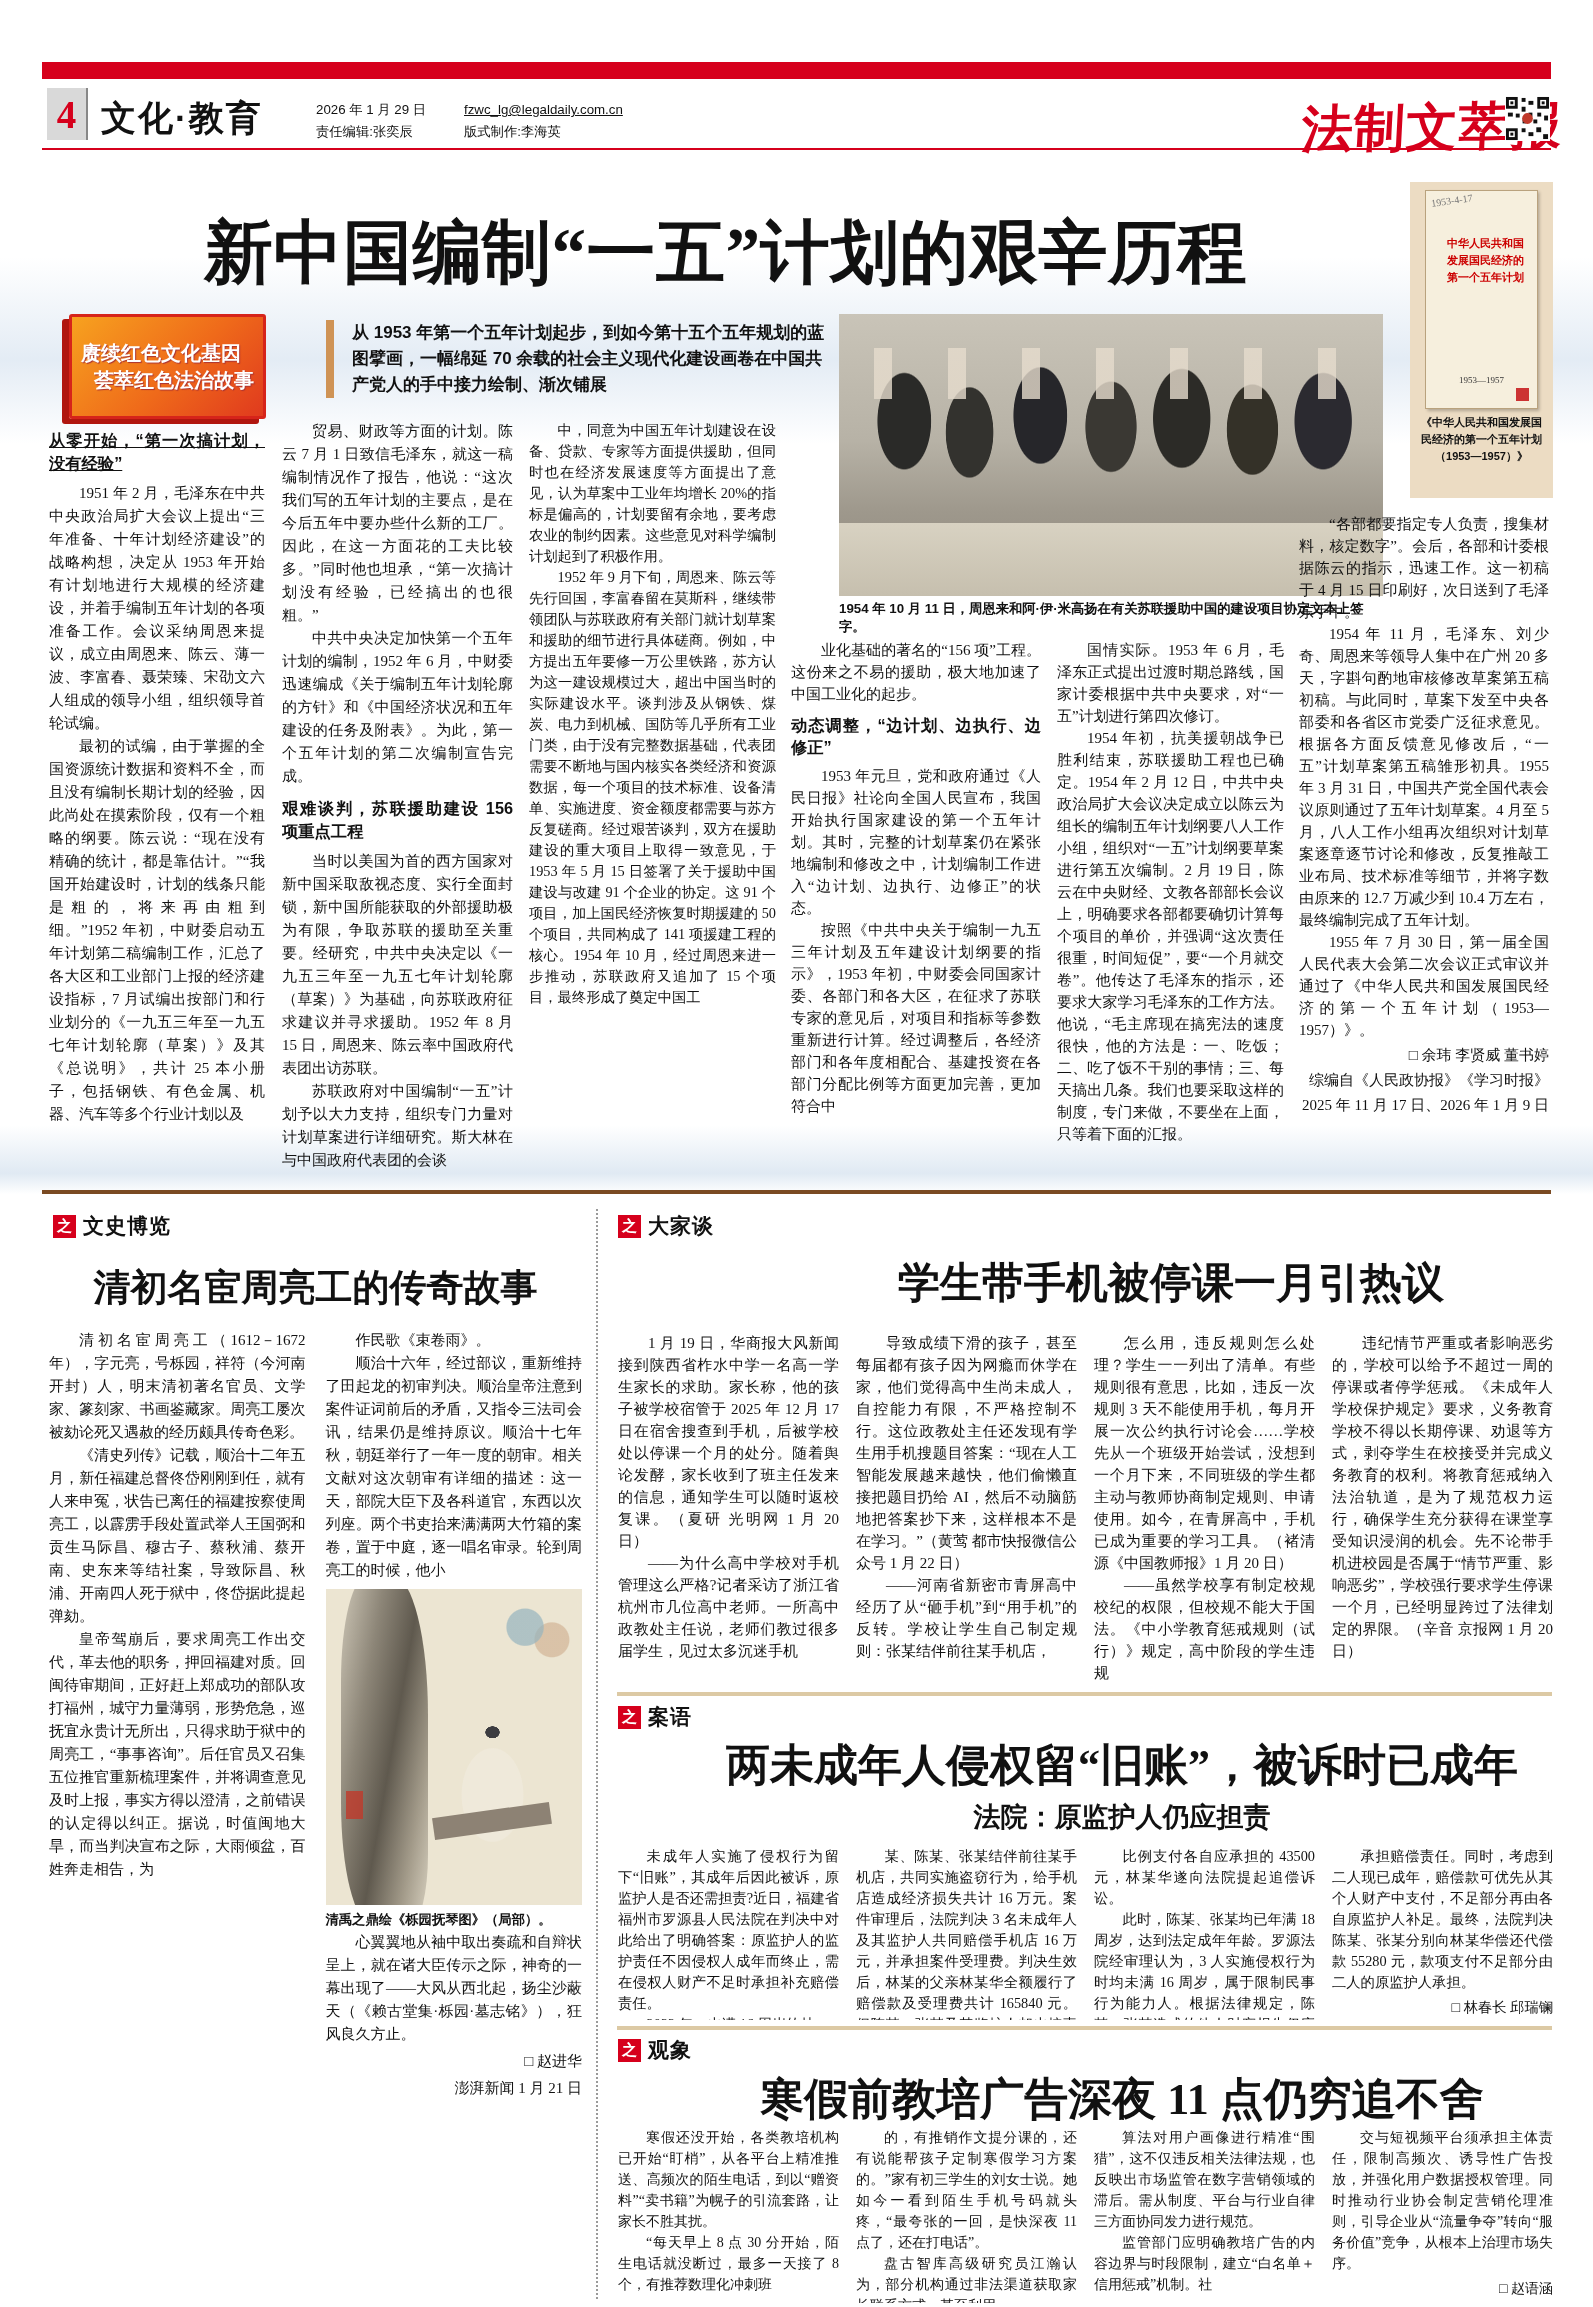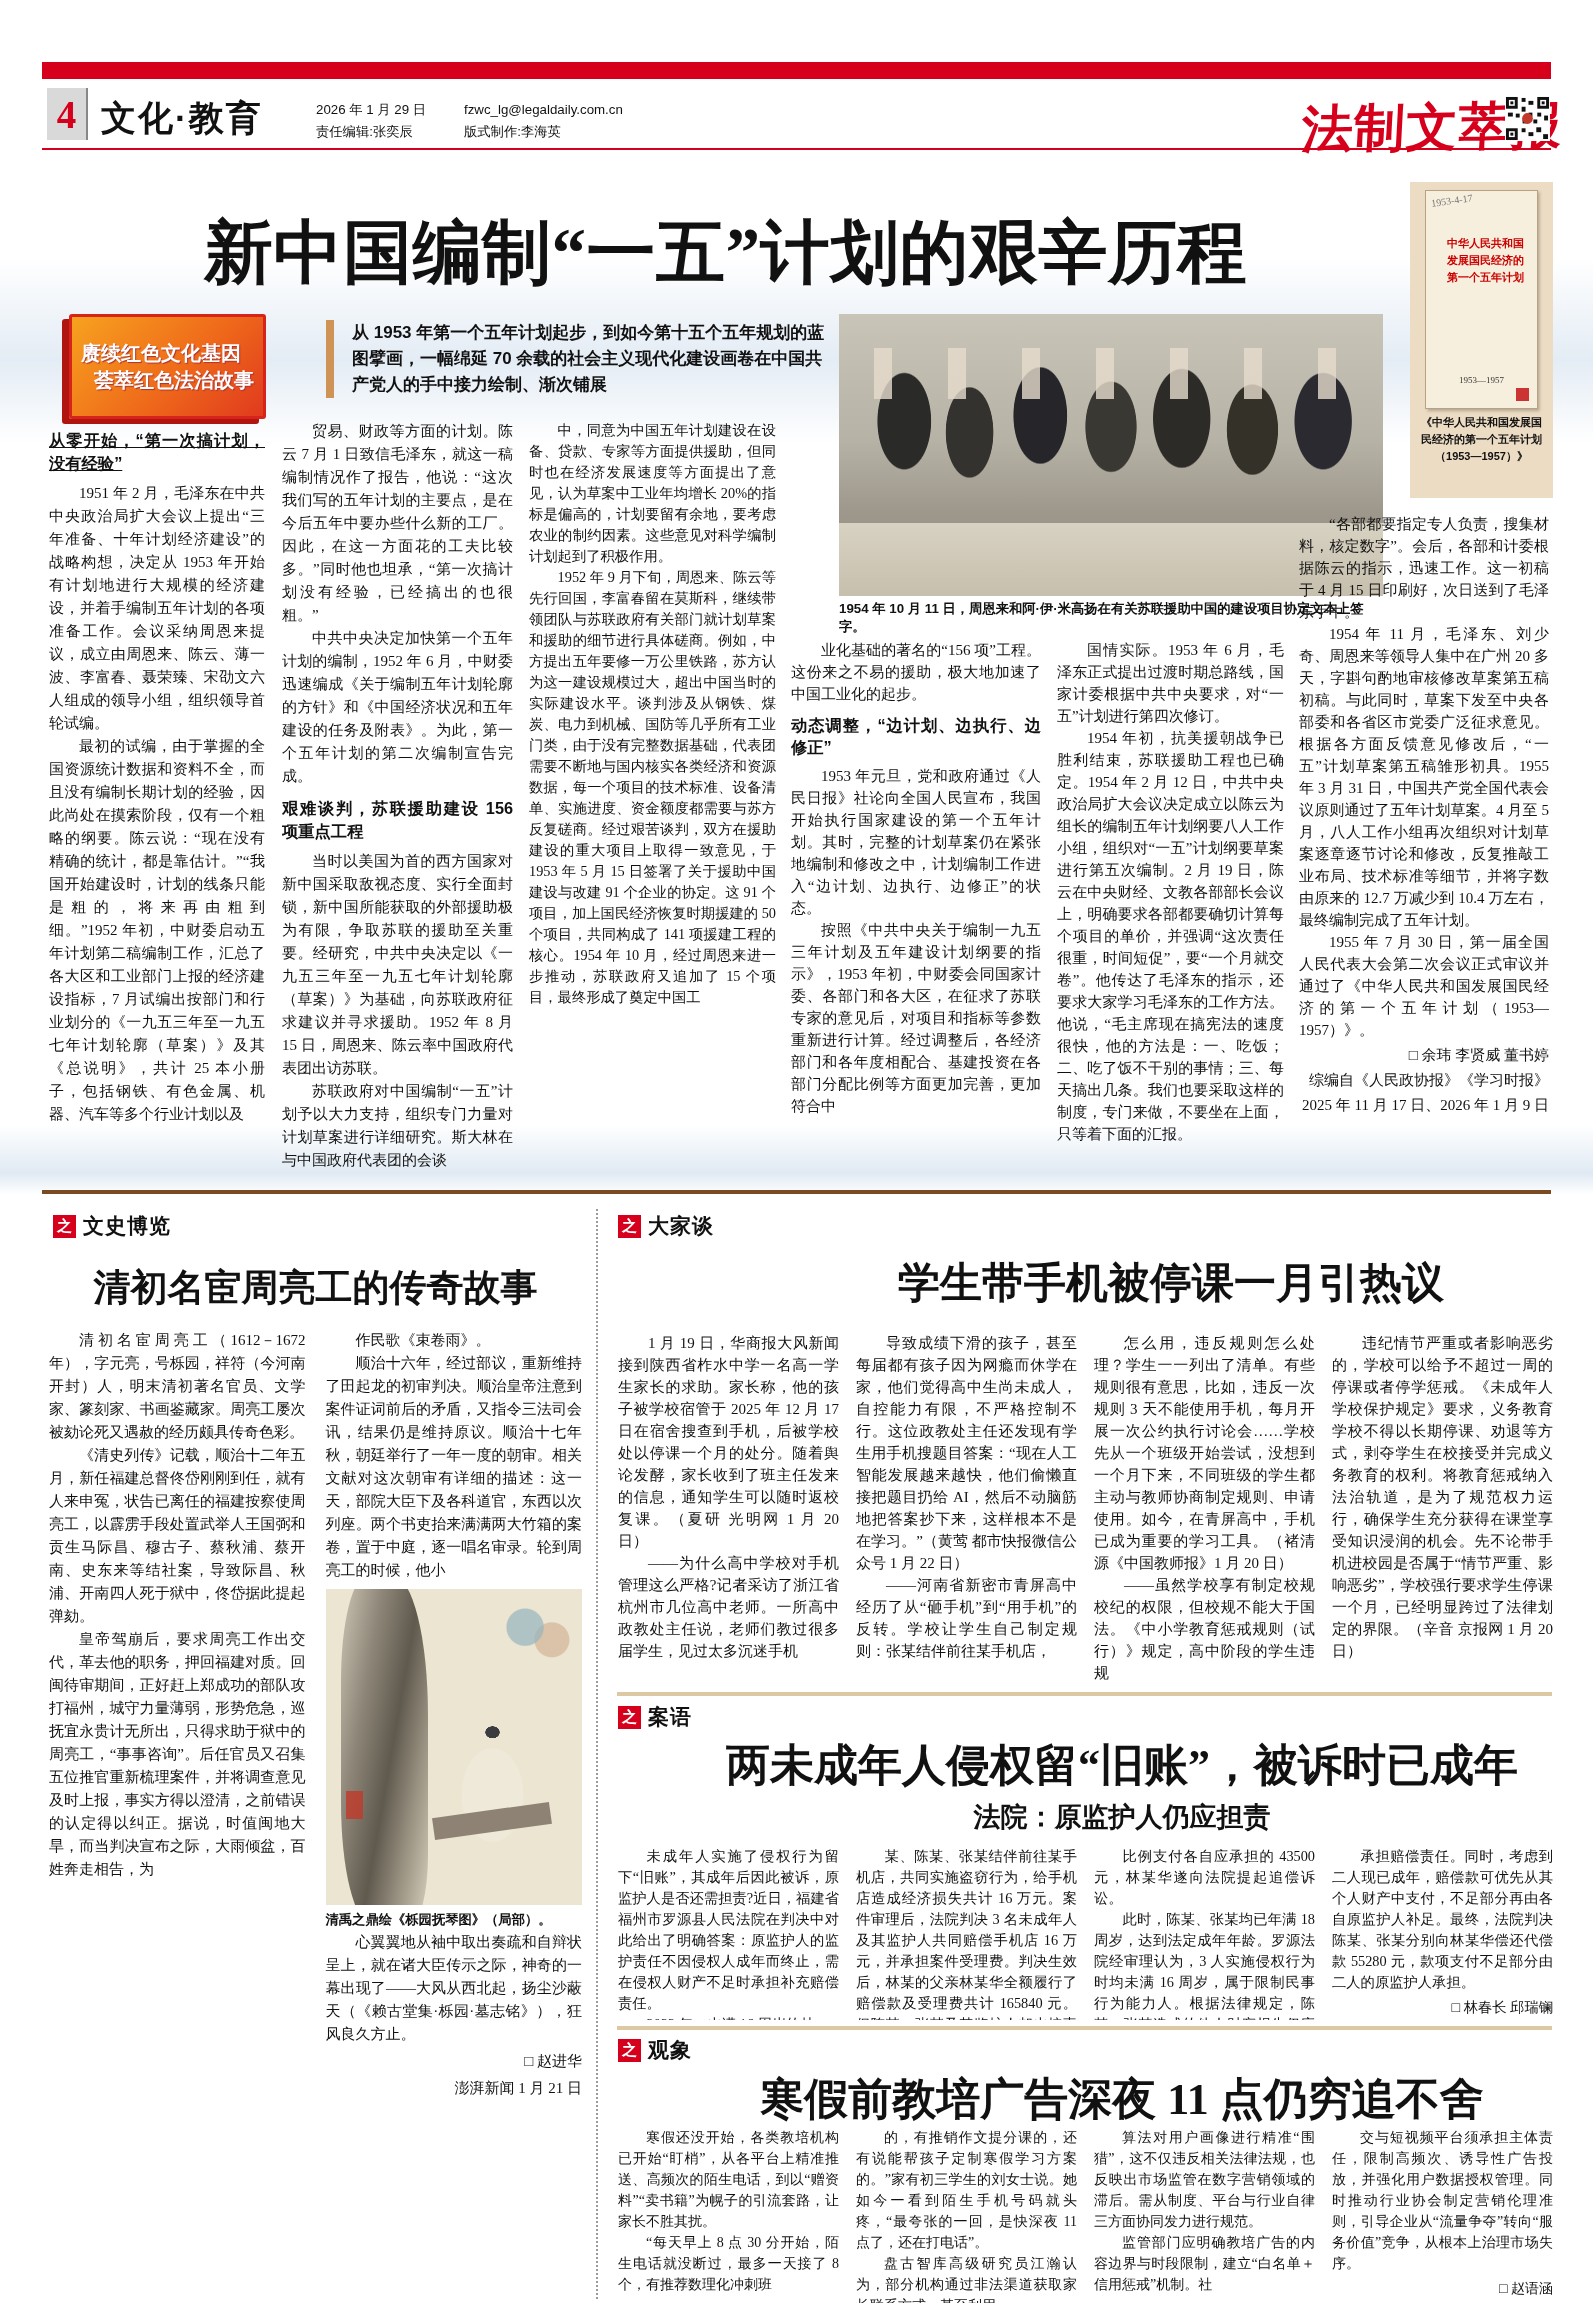--- a/index.html
+++ b/index.html
@@ -12,21 +12,21 @@
   
   .topbar{position:absolute;left:42px;top:62px;width:1509px;height:17px;background:#d6001c;}
   .redrule{position:absolute;left:42px;top:148px;width:1509px;height:2px;background:#d6001c;}
   .pagenum-box{position:absolute;left:47px;top:88px;width:39px;height:52px;background:#d9d9d9;
     display:flex;align-items:center;justify-content:center;border-right:2px solid #888;}
   .pagenum{font-size:39px;font-weight:bold;color:#d6001c;font-family:"Liberation Serif",serif;}
   .section-name{position:absolute;left:101px;top:95px;font-size:35px;font-weight:bold;
     font-family:"Liberation Sans",sans-serif;letter-spacing:2px;}
   .meta-a{position:absolute;left:316px;top:99px;font-size:13.3px;line-height:22px;font-family:"Liberation Sans",sans-serif;}
   .meta-b{position:absolute;left:464px;top:99px;font-size:13.3px;line-height:22px;font-family:"Liberation Sans",sans-serif;}
-  .meta-b .email{}
+  .meta-b .email{text-decoration:underline;}
   .masthead{position:absolute;left:1302px;top:94px;width:197px;font-size:51px;font-weight:bold;color:#d6001c;
     font-family:"Liberation Serif",serif;transform:skewX(-4deg) rotate(-1deg);letter-spacing:1px;white-space:nowrap;}
   .qr{position:absolute;left:1505px;top:96px;width:45px;height:45px;}
   
   .headline{position:absolute;left:163px;top:207px;width:1125px;text-align:center;
     font-size:69px;font-weight:bold;font-family:"Liberation Serif",serif;letter-spacing:0.5px;}
   .ribbon{position:absolute;left:69px;top:314px;width:197px;height:105px;
     background:linear-gradient(135deg,#f7a21f 0%,#ef6a1a 55%,#e03a1e 100%);
     border:3px solid #d6241a;border-radius:3px;box-shadow:-7px 5px 0 #b0160f;
     display:flex;flex-direction:column;justify-content:center;padding:5px 9px;box-sizing:border-box;}

